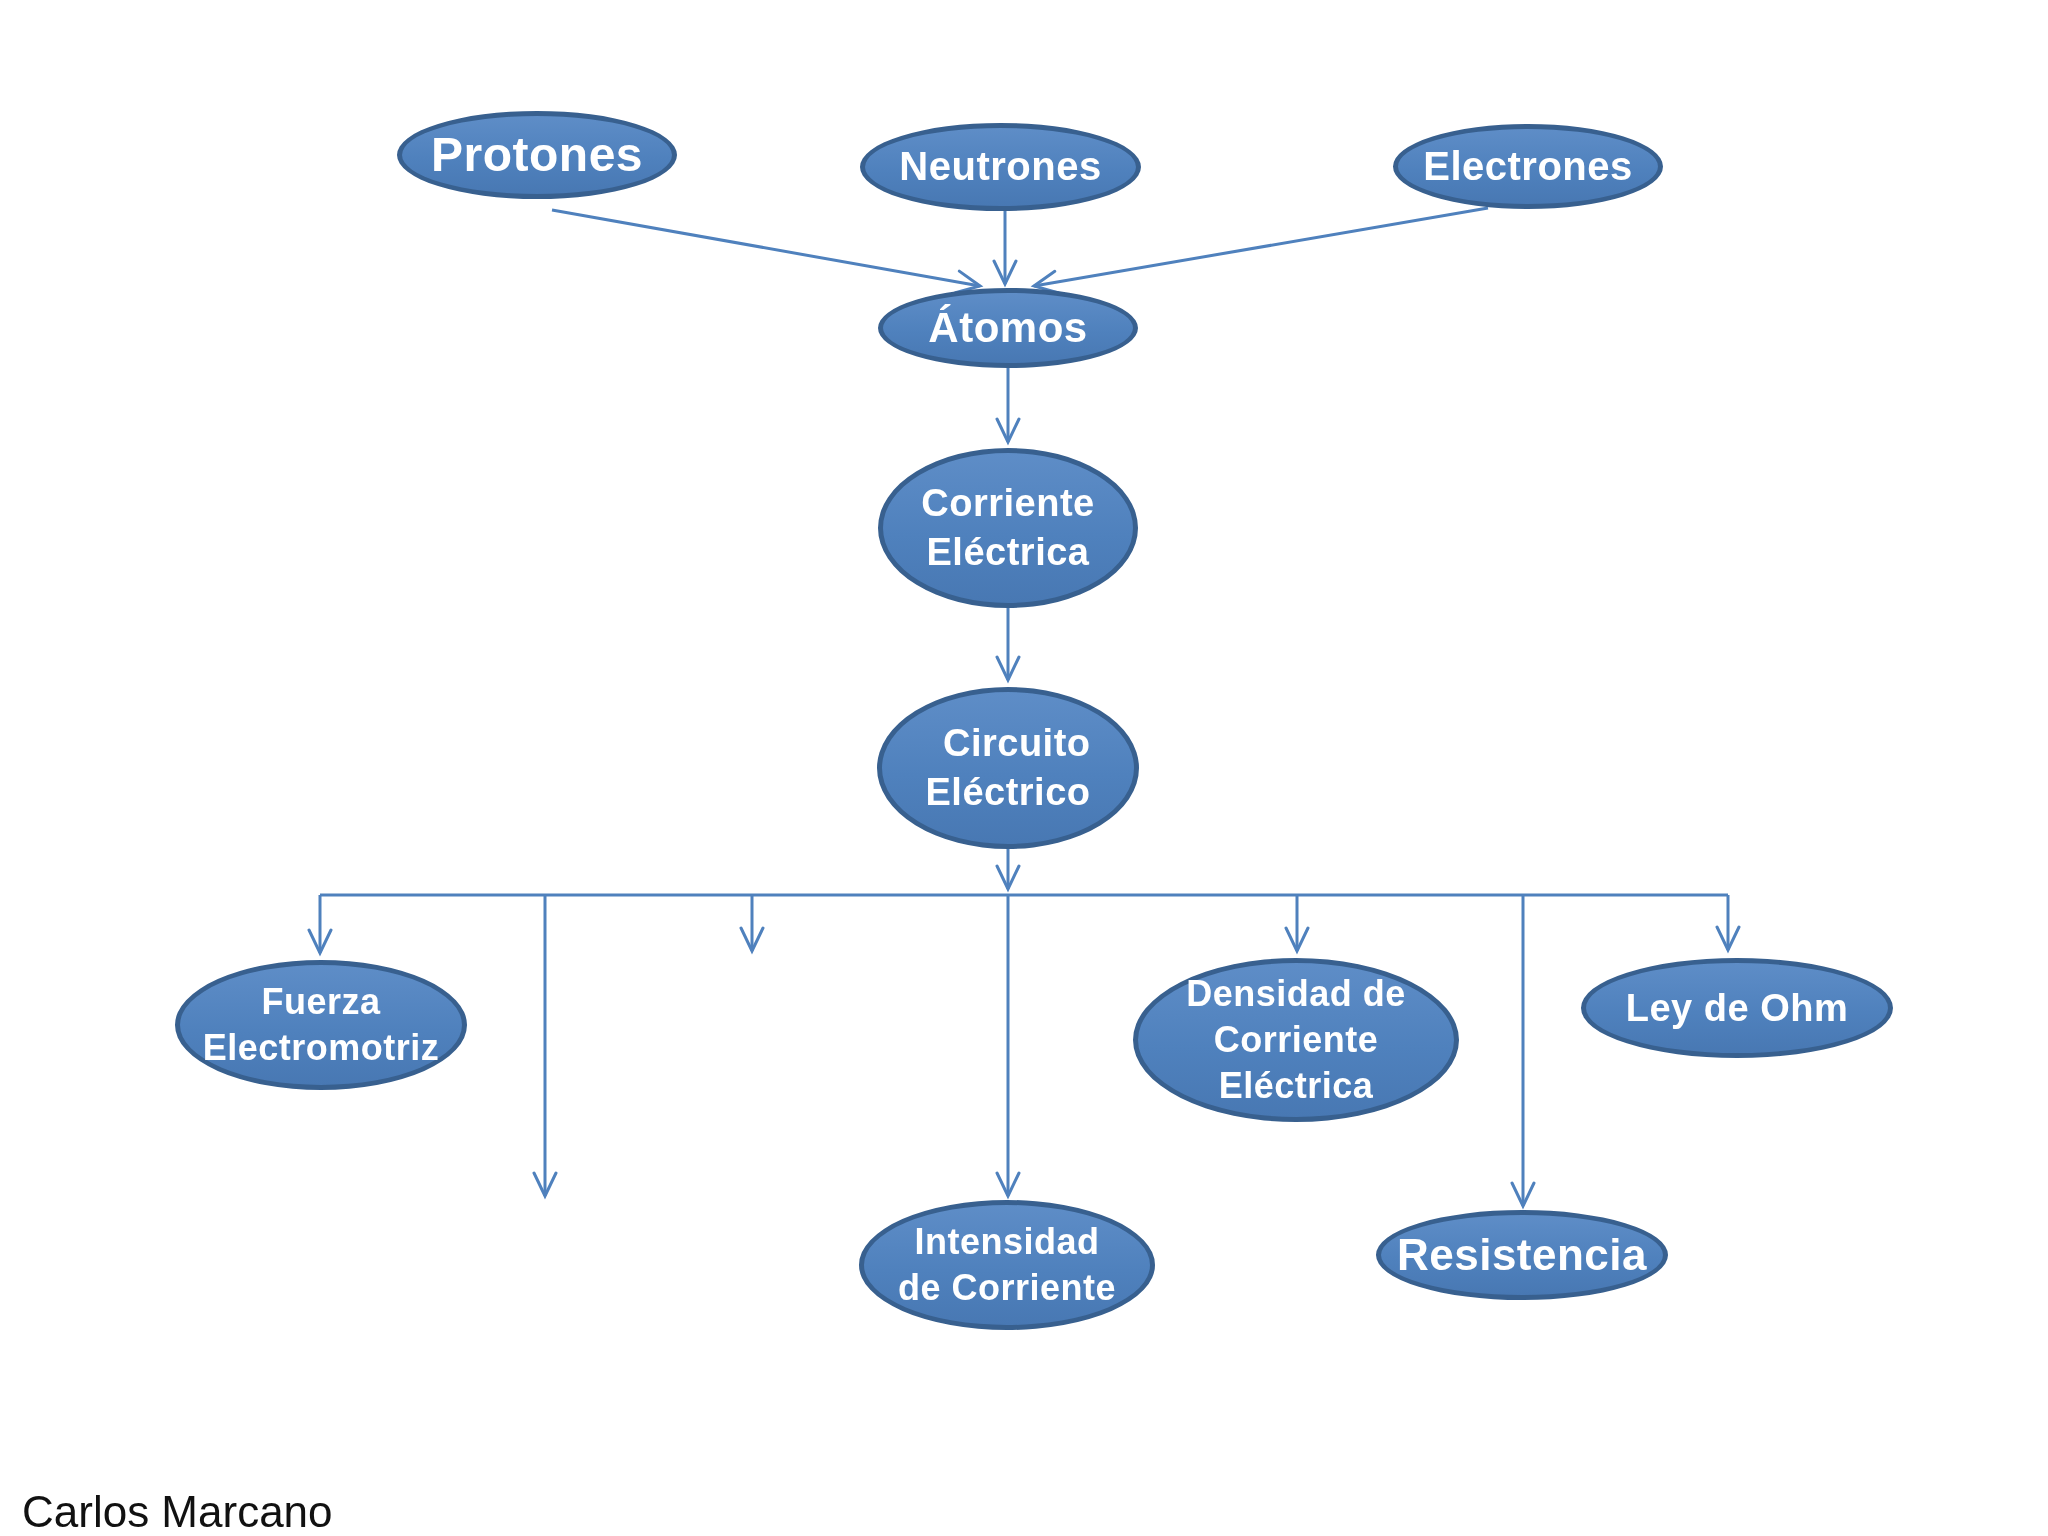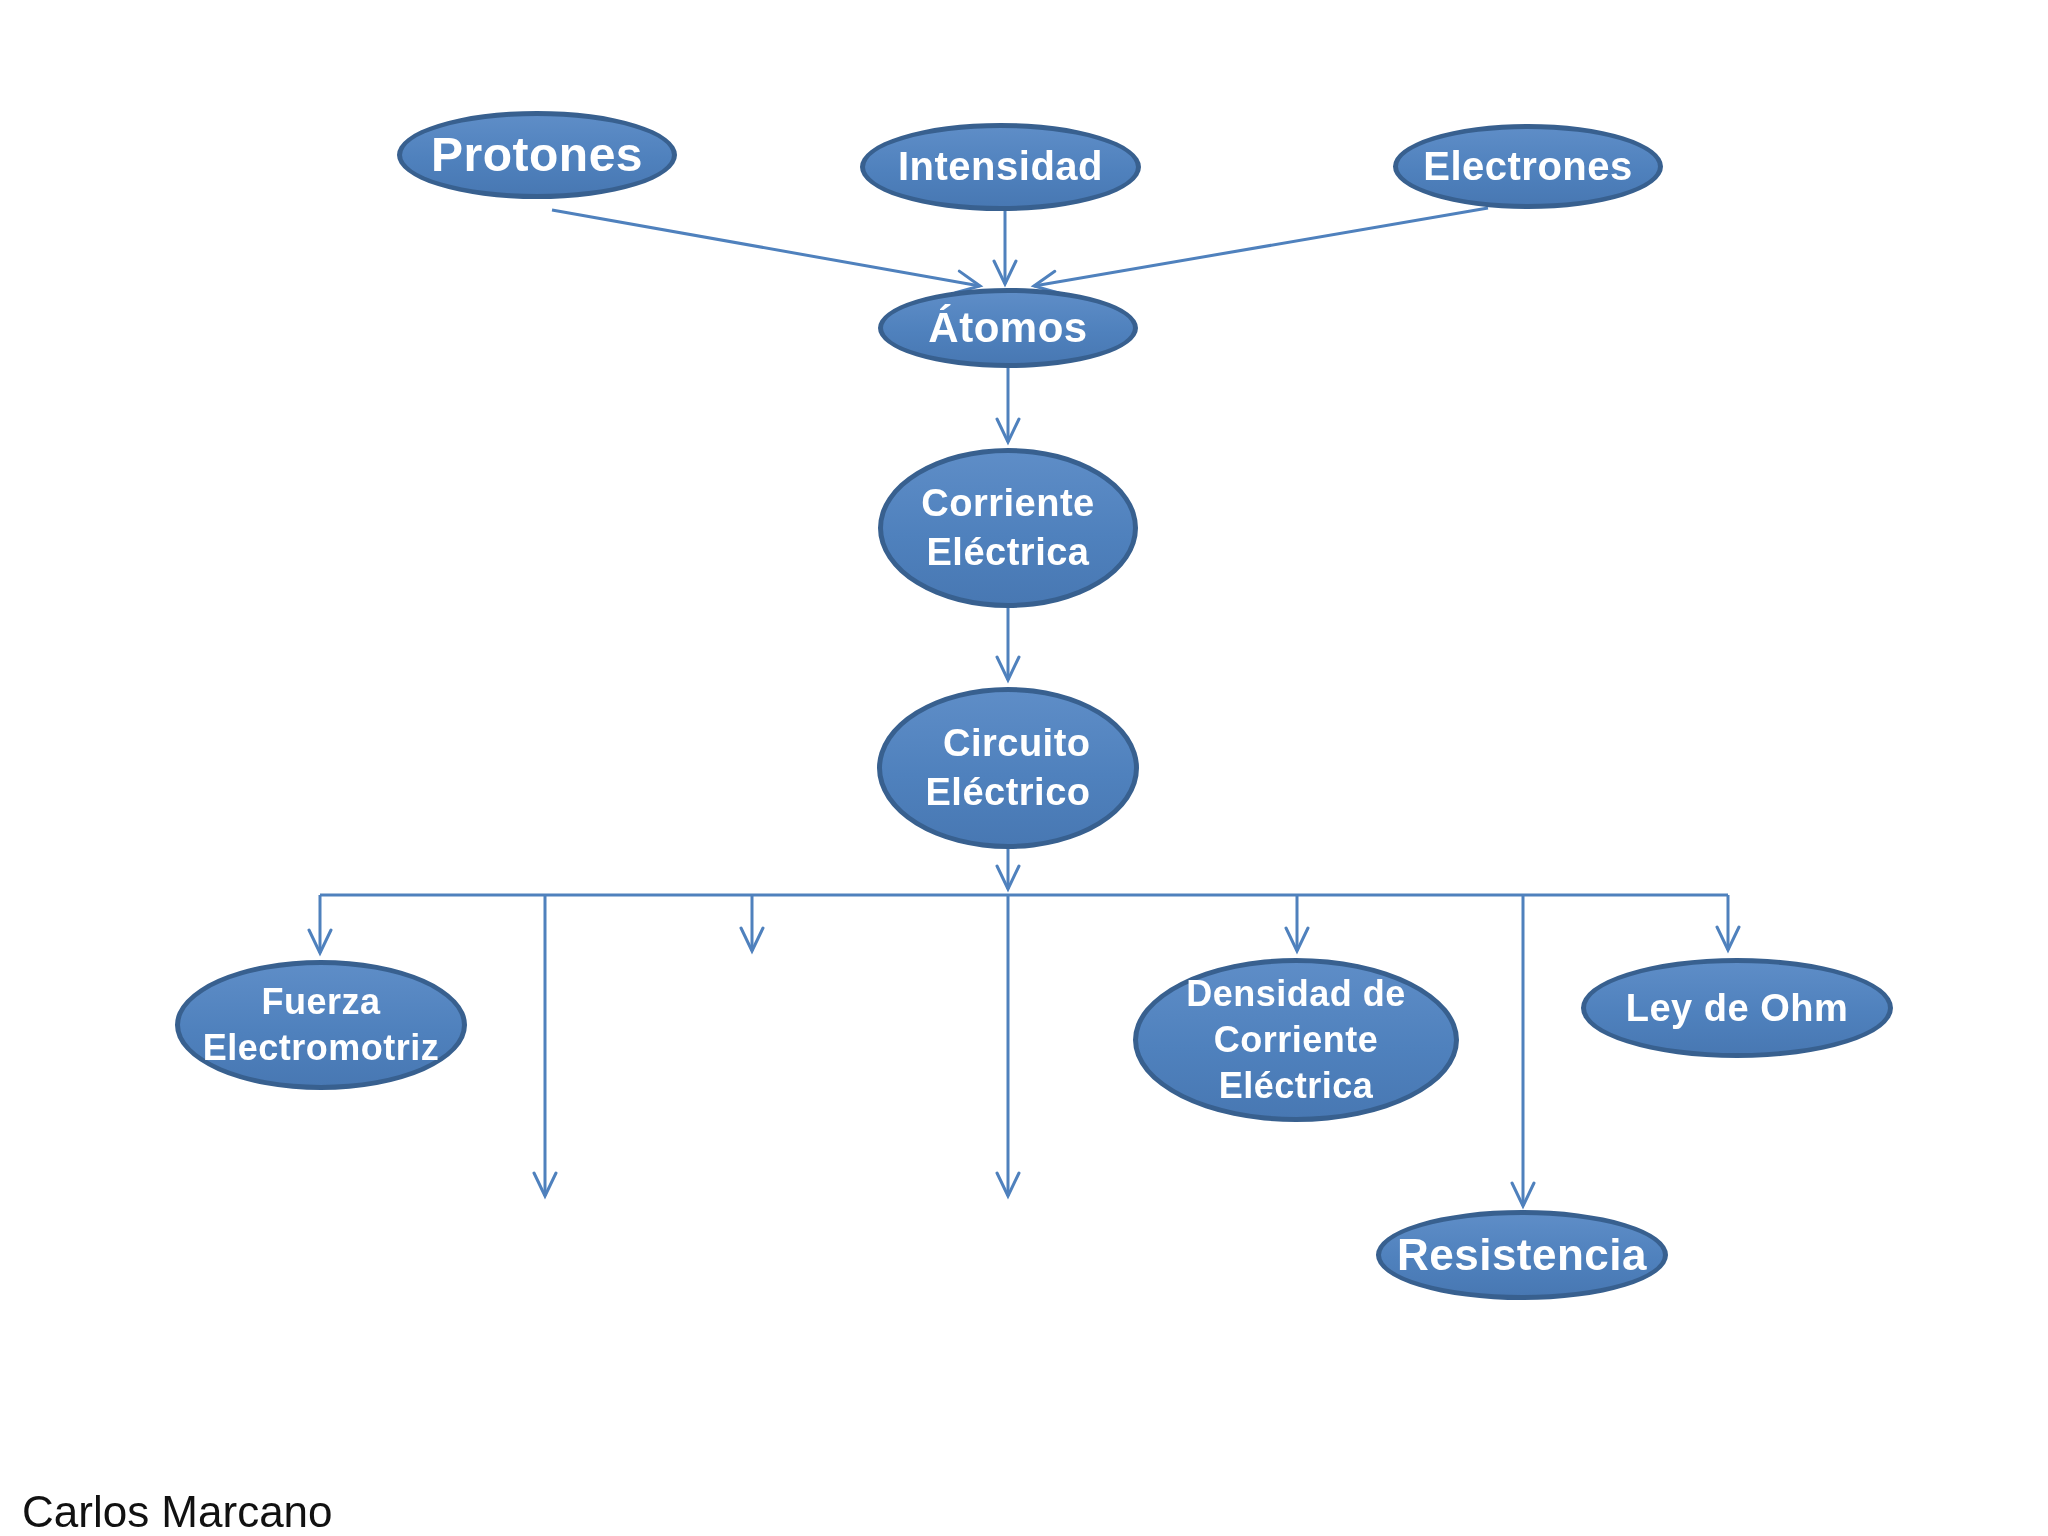--- a/index.html
+++ b/index.html
@@ -66,35 +66,37 @@
     <line class="connector" x1="320" y1="895" x2="320" y2="953" marker-end="url(#arrow)"></line>
     <line class="connector" x1="545" y1="895" x2="545" y2="1196" marker-end="url(#arrow)"></line>
     <line class="connector" x1="752" y1="895" x2="752" y2="951" marker-end="url(#arrow)"></line>
     <line class="connector" x1="1008" y1="895" x2="1008" y2="1196" marker-end="url(#arrow)"></line>
     <line class="connector" x1="1297" y1="895" x2="1297" y2="951" marker-end="url(#arrow)"></line>
     <line class="connector" x1="1523" y1="895" x2="1523" y2="1206" marker-end="url(#arrow)"></line>
     <line class="connector" x1="1728" y1="895" x2="1728" y2="950" marker-end="url(#arrow)"></line>
   </svg>
 
   <div class="node" style="left:397px;top:111px;width:280px;height:88px;font-size:48px;">Protones</div>
-  <div class="node" style="left:860px;top:123px;width:281px;height:88px;font-size:40px;">Intensidad</div>
+  <div class="node" style="left:860px;top:123px;width:281px;height:88px;font-size:40px;">Neutrones</div>
   <div class="node" style="left:1393px;top:124px;width:270px;height:85px;font-size:40px;">Electrones</div>
 
   <div class="node" style="left:878px;top:288px;width:260px;height:80px;font-size:42px;">Átomos</div>
 
   <div class="node" style="left:878px;top:448px;width:260px;height:160px;font-size:38px;">Corriente
 Eléctrica</div>
 
   <div class="node" style="left:877px;top:687px;width:262px;height:162px;font-size:38px;text-align:right;">Circuito
 Eléctrico</div>
 
   <div class="node" style="left:175px;top:960px;width:292px;height:130px;font-size:36px;">Fuerza
 Electromotriz</div>
   <div class="node" style="left:1133px;top:958px;width:326px;height:164px;font-size:36px;">Densidad de
 Corriente
 Eléctrica</div>
   <div class="node" style="left:1581px;top:958px;width:312px;height:100px;font-size:38px;">Ley de Ohm</div>
 
+  <div class="node" style="left:859px;top:1200px;width:296px;height:130px;font-size:36px;">Intensidad
+de Corriente</div>
   <div class="node" style="left:1376px;top:1210px;width:292px;height:90px;font-size:44px;">Resistencia</div>
 
   <div class="credit" style="left:22px;top:1464px;">Carlos Marcano</div>
 
 </div>
 
 </body></html>

